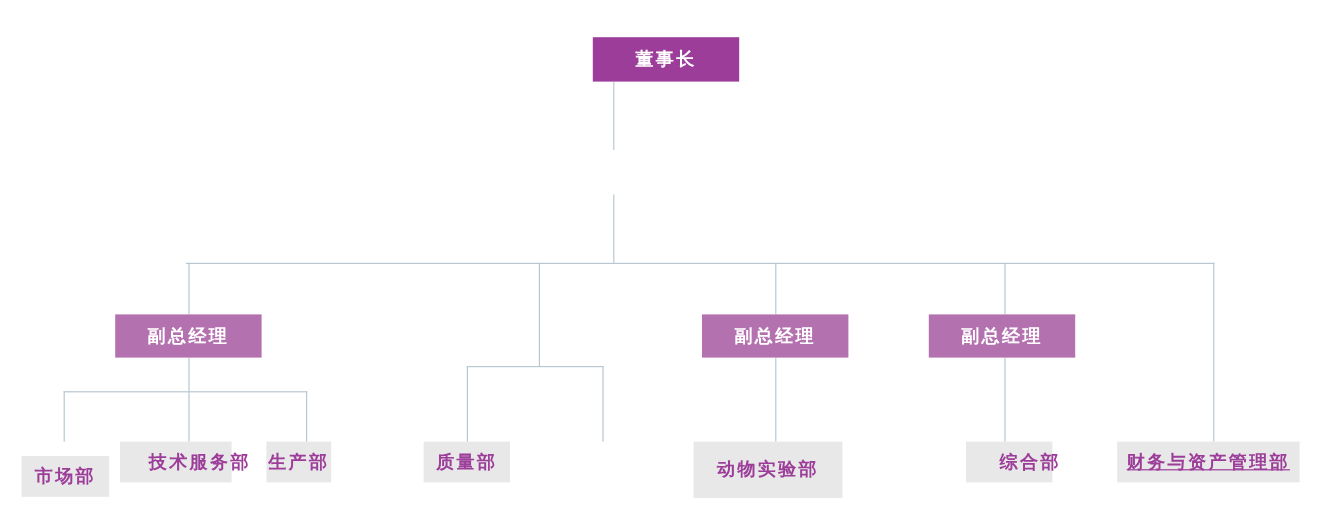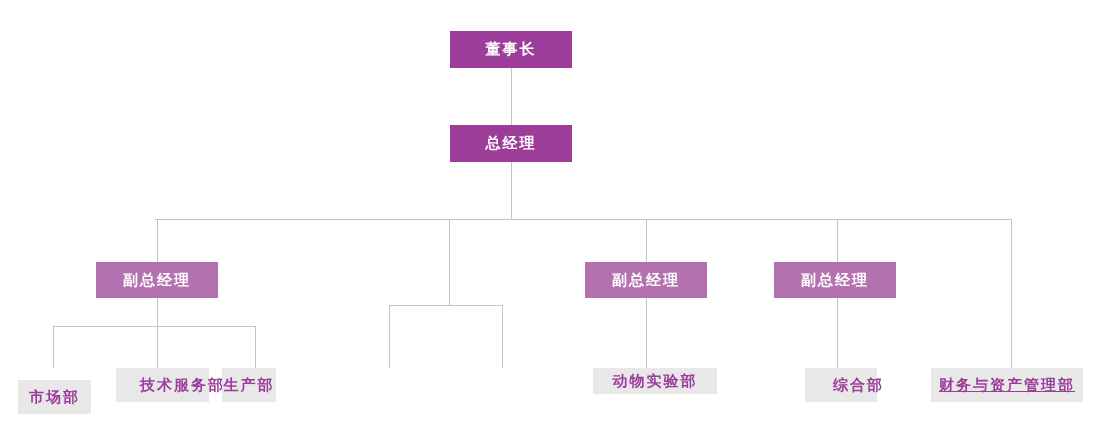--- a/index.html
+++ b/index.html
@@ -22,20 +22,21 @@
     justify-content: center;
     box-sizing: border-box;
     font-size: 15px;
     font-weight: bold;
     letter-spacing: 2px;
     white-space: nowrap;
   }
   .node.executive {
     background: var(--executive-fill, #9c3d9a);
     color: var(--executive-text, #ffffff);
+    margin-left: 44px;
   }
   .node.deputy {
     background: var(--deputy-fill, #b471b0);
     color: var(--executive-text, #ffffff);
   }
   .node.department {
     background: var(--department-fill, #e8e8e8);
     color: var(--department-text, #9c3d9a);
   }
   .line {
@@ -67,26 +68,26 @@
   <div class="line v" style="left:157px; top:298px; height:70px;"></div>
   <div class="line h" style="left:53px; top:326px; width:203px;"></div>
   <div class="line v" style="left:53px; top:326px; height:42px;"></div>
   <div class="line v" style="left:255px; top:326px; height:42px;"></div>
 
   <div class="line v" style="left:646px; top:298px; height:70px;"></div>
   <div class="line v" style="left:837px; top:298px; height:70px;"></div>
 
   <div class="node executive" style="left:450px; top:31px; width:122px; height:37px;">董事长</div>
 
-  <div class="node executive" style="left:450px; top:125px; width:122px; height:37px;">总经理</div>
 
   <div class="node deputy" style="left:96px; top:262px; width:122px; height:36px;">副总经理</div>
   <div class="node deputy" style="left:585px; top:262px; width:122px; height:36px;">副总经理</div>
   <div class="node deputy" style="left:774px; top:262px; width:122px; height:36px;">副总经理</div>
 
   <div class="node department" style="left:18px; top:368px; width:73px; height:34px;margin-top:12px;">市场部</div>
-  <div class="node department" style="left:116px; top:368px; width:93px; height:34px;padding-left:40px;">技术服务部</div>
+  <div class="node department" style="left:100px; top:368px; width:93px; height:34px;padding-left:40px;">技术服务部</div>
   <div class="node department" style="left:222px; top:368px; width:54px; height:34px;">生产部</div>
-  <div class="node department" style="left:593px; top:368px; width:124px; height:26px;">动物实验部</div>
+  <div class="node department" style="left:353px; top:368px; width:72px; height:34px;">质量部</div>
+  <div class="node department" style="left:578px; top:368px; width:124px; height:47px;">动物实验部</div>
   <div class="node department" style="left:805px; top:368px; width:72px; height:34px;padding-left:35px;">综合部</div>
   <div class="node department" style="left:931px; top:368px; width:152px; height:34px;text-decoration:underline;">财务与资产管理部</div>
 
 </div>
 
 </body></html>

